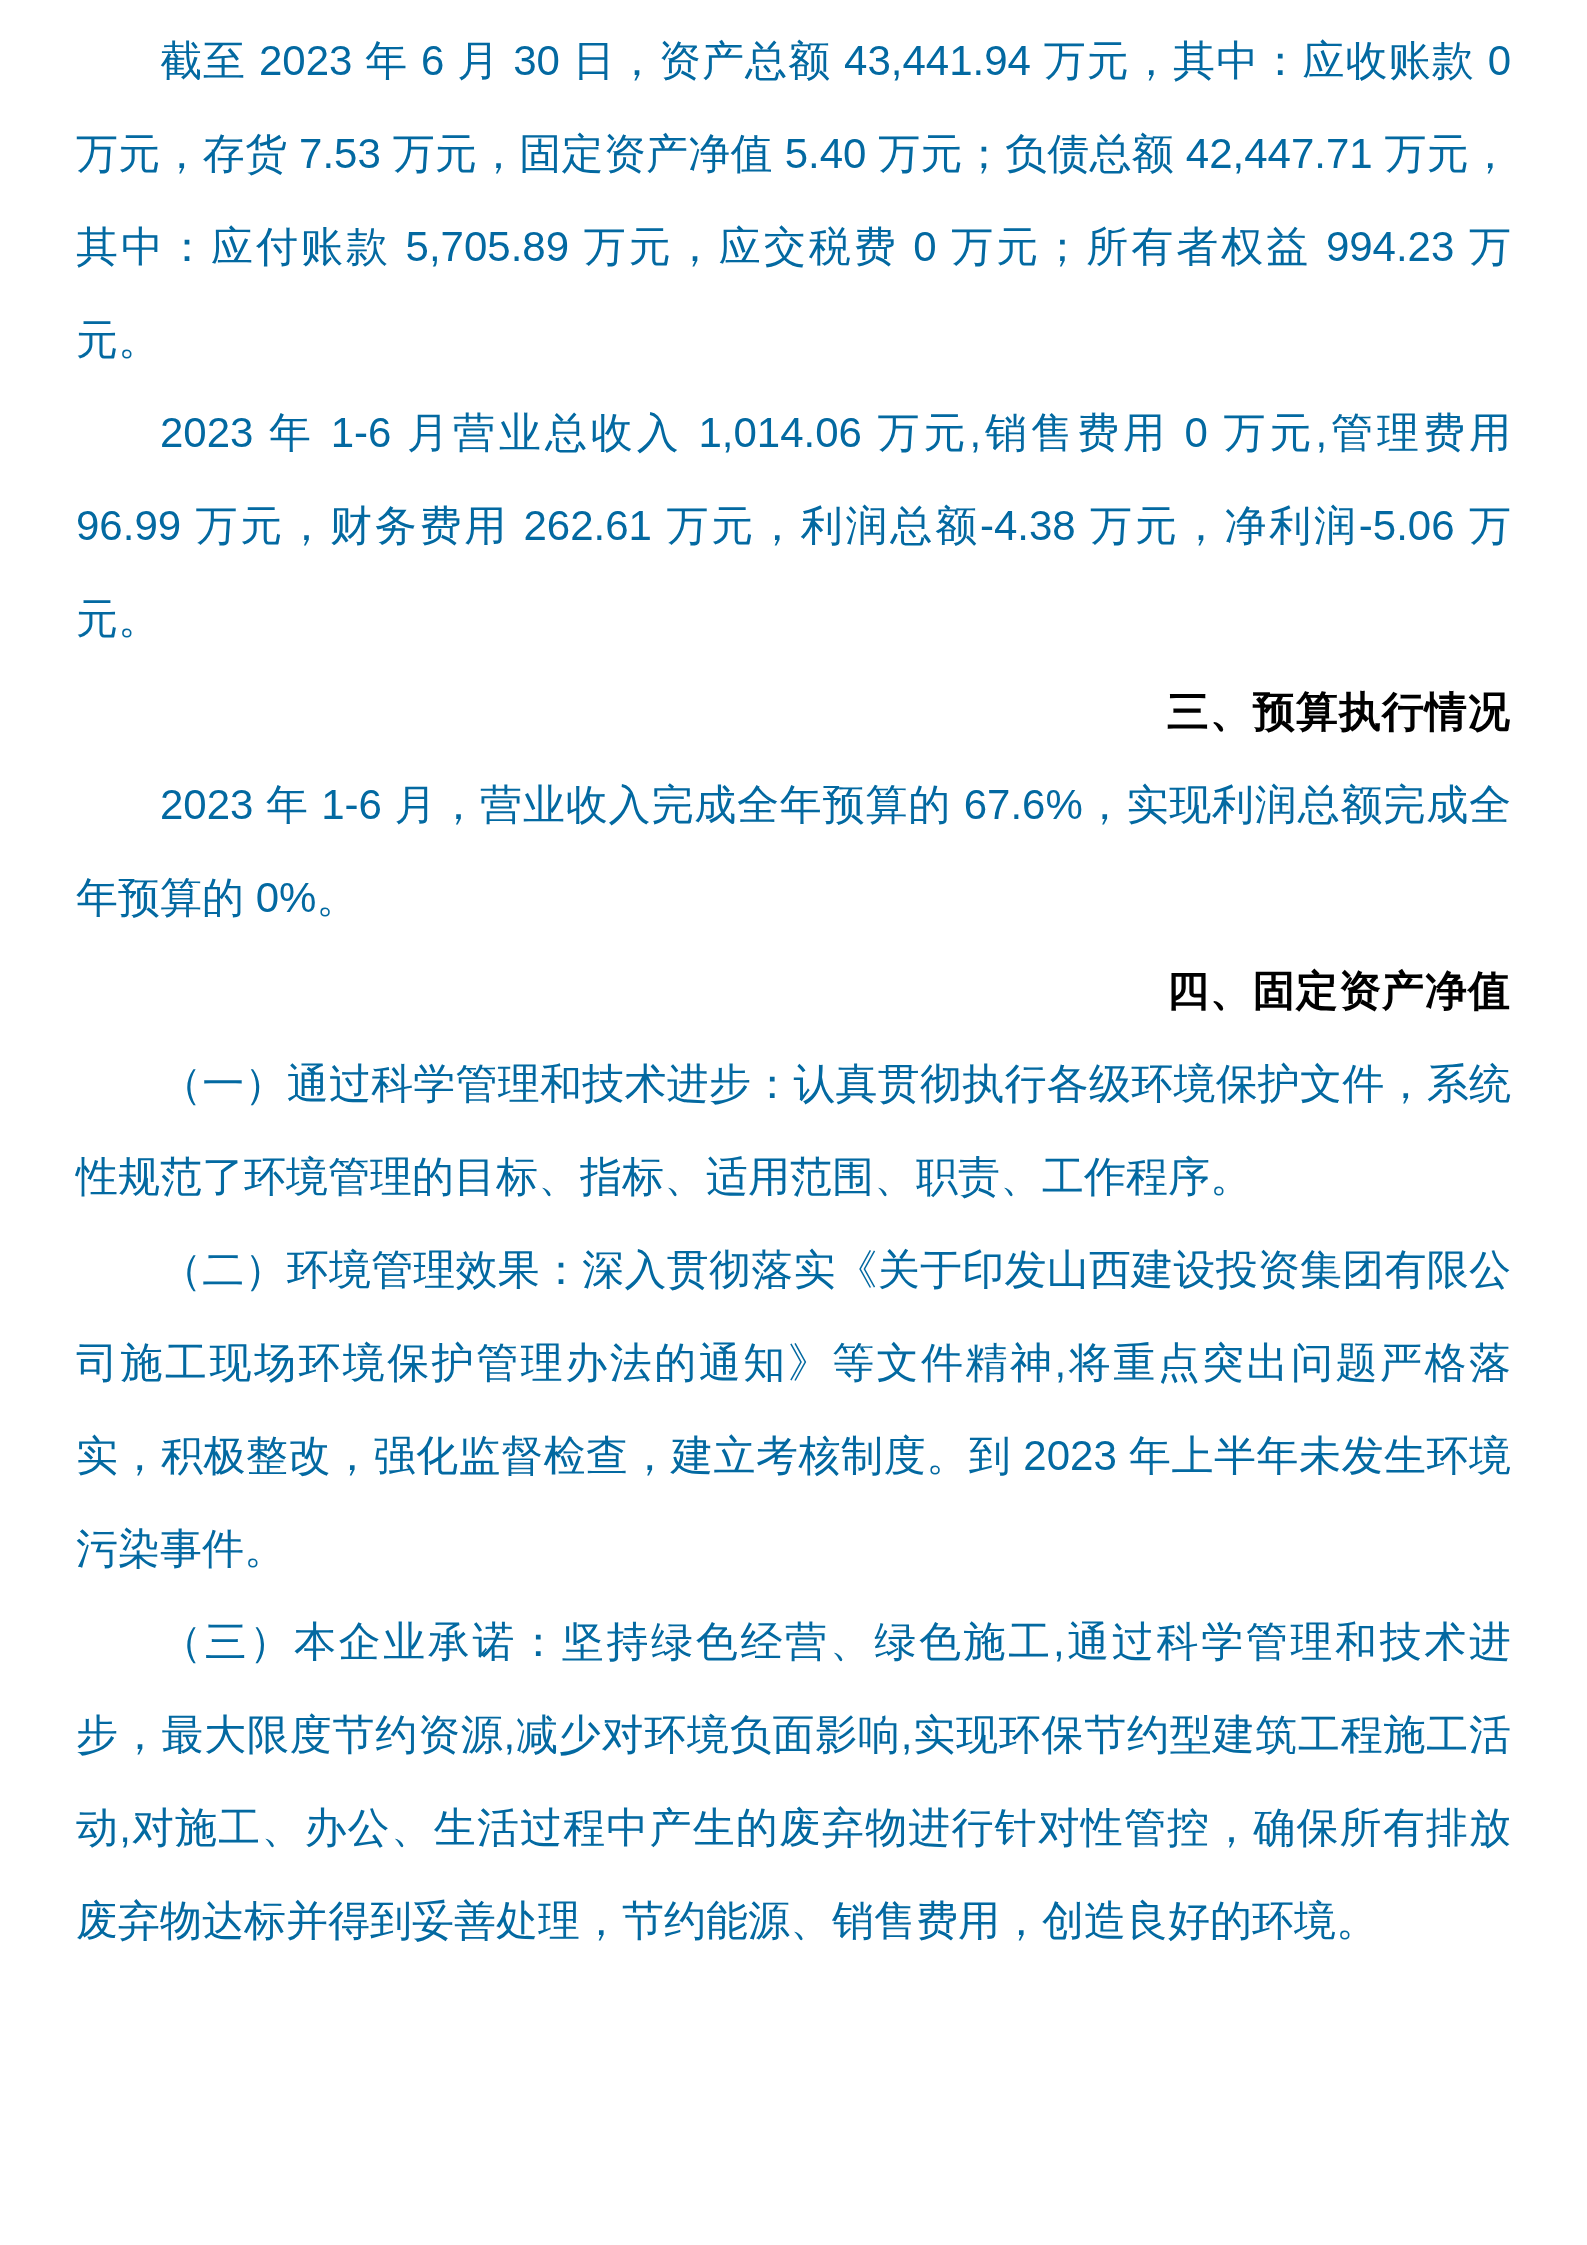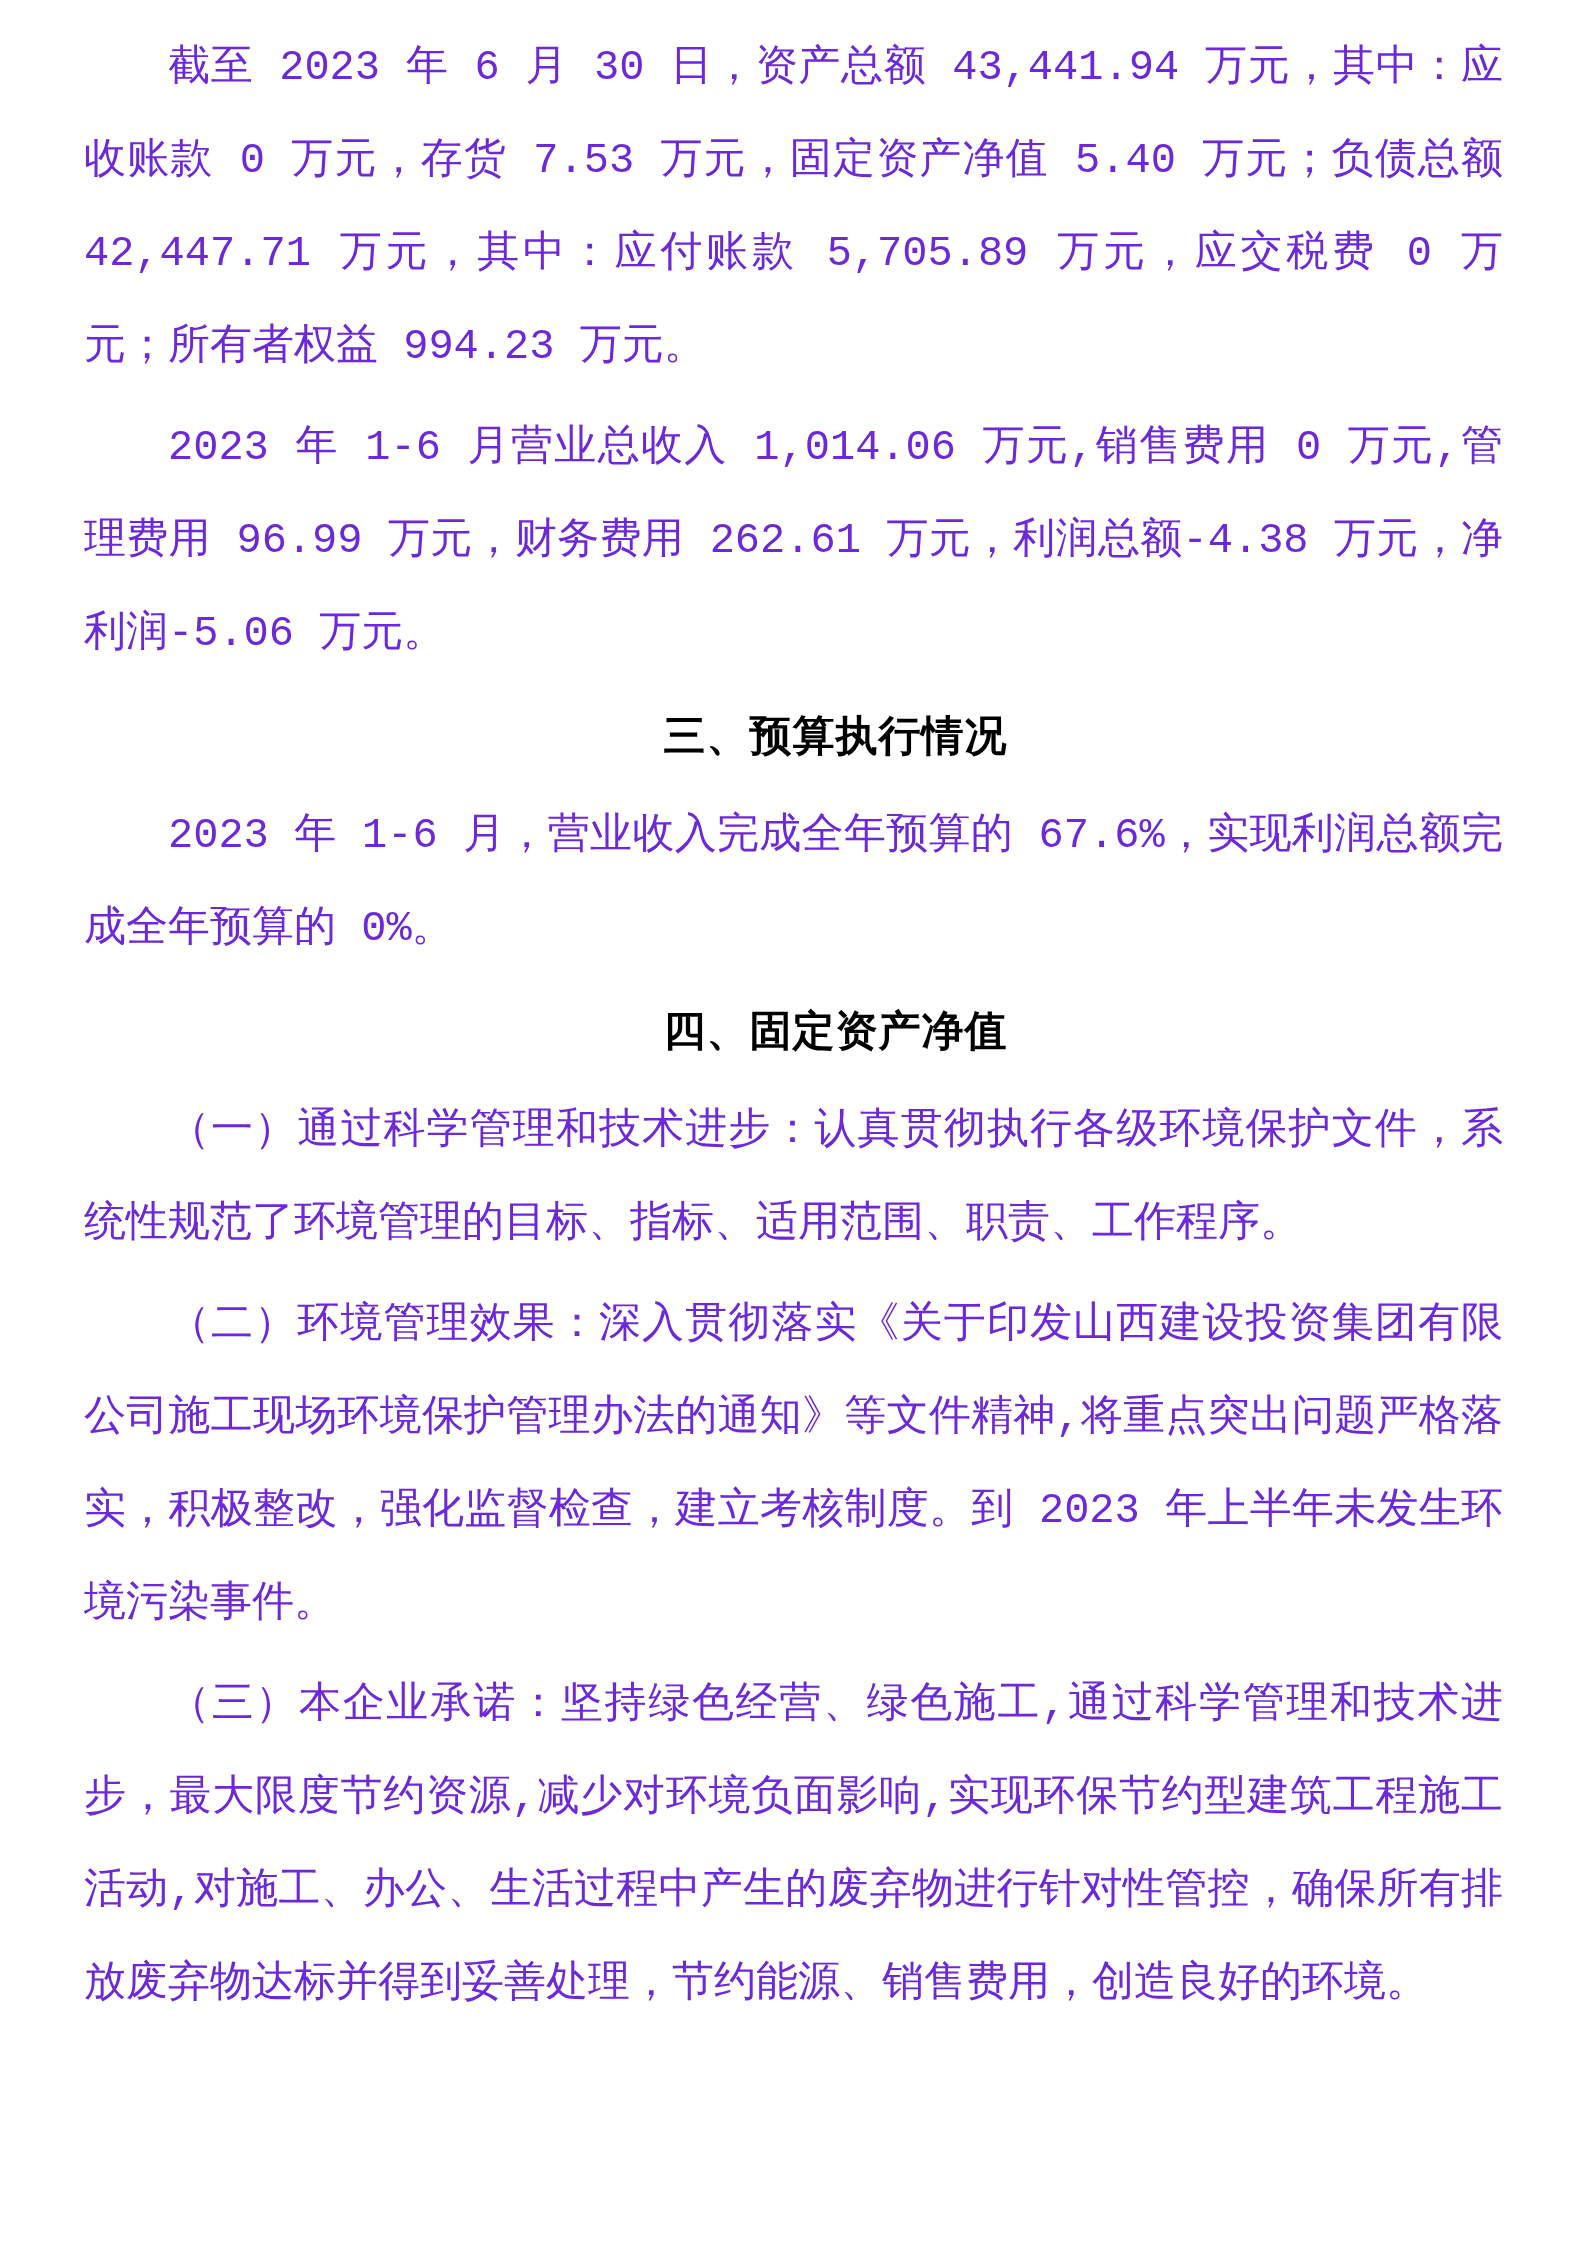--- a/index.html
+++ b/index.html
@@ -16,36 +16,36 @@
     color: #000000;
     padding: 14px 76px 0 76px;
     overflow: hidden;
   }
   .doc-body {
     font-family: "Liberation Serif", "DejaVu Serif", serif;
     font-size: 42px;
     line-height: 93px;
   }
   p.body-para {
-    margin: 8px;
+    margin: 0;
     text-align: justify;
     text-justify: inter-ideograph;
     text-indent: 2em;
-    font-family: Liberation Mono, monospace;
+    font-family: Liberation Sans, sans-serif;
     font-weight: 400;
-    color: #6d28d9;
+    color: #0369a1;
   }
   h2.doc-heading {
     margin: 0;
     font-family: "Liberation Sans", "DejaVu Sans", sans-serif;
     font-weight: 700;
     font-size: 42px;
     line-height: 93px;
     text-indent: 2em;
-    text-align: center;
+    text-align: right;
     color: #000000;
     letter-spacing: 1px;
   }
 </style>
 </head>
 <body>
 
 <div class="page">
   <div class="doc-body">
 

